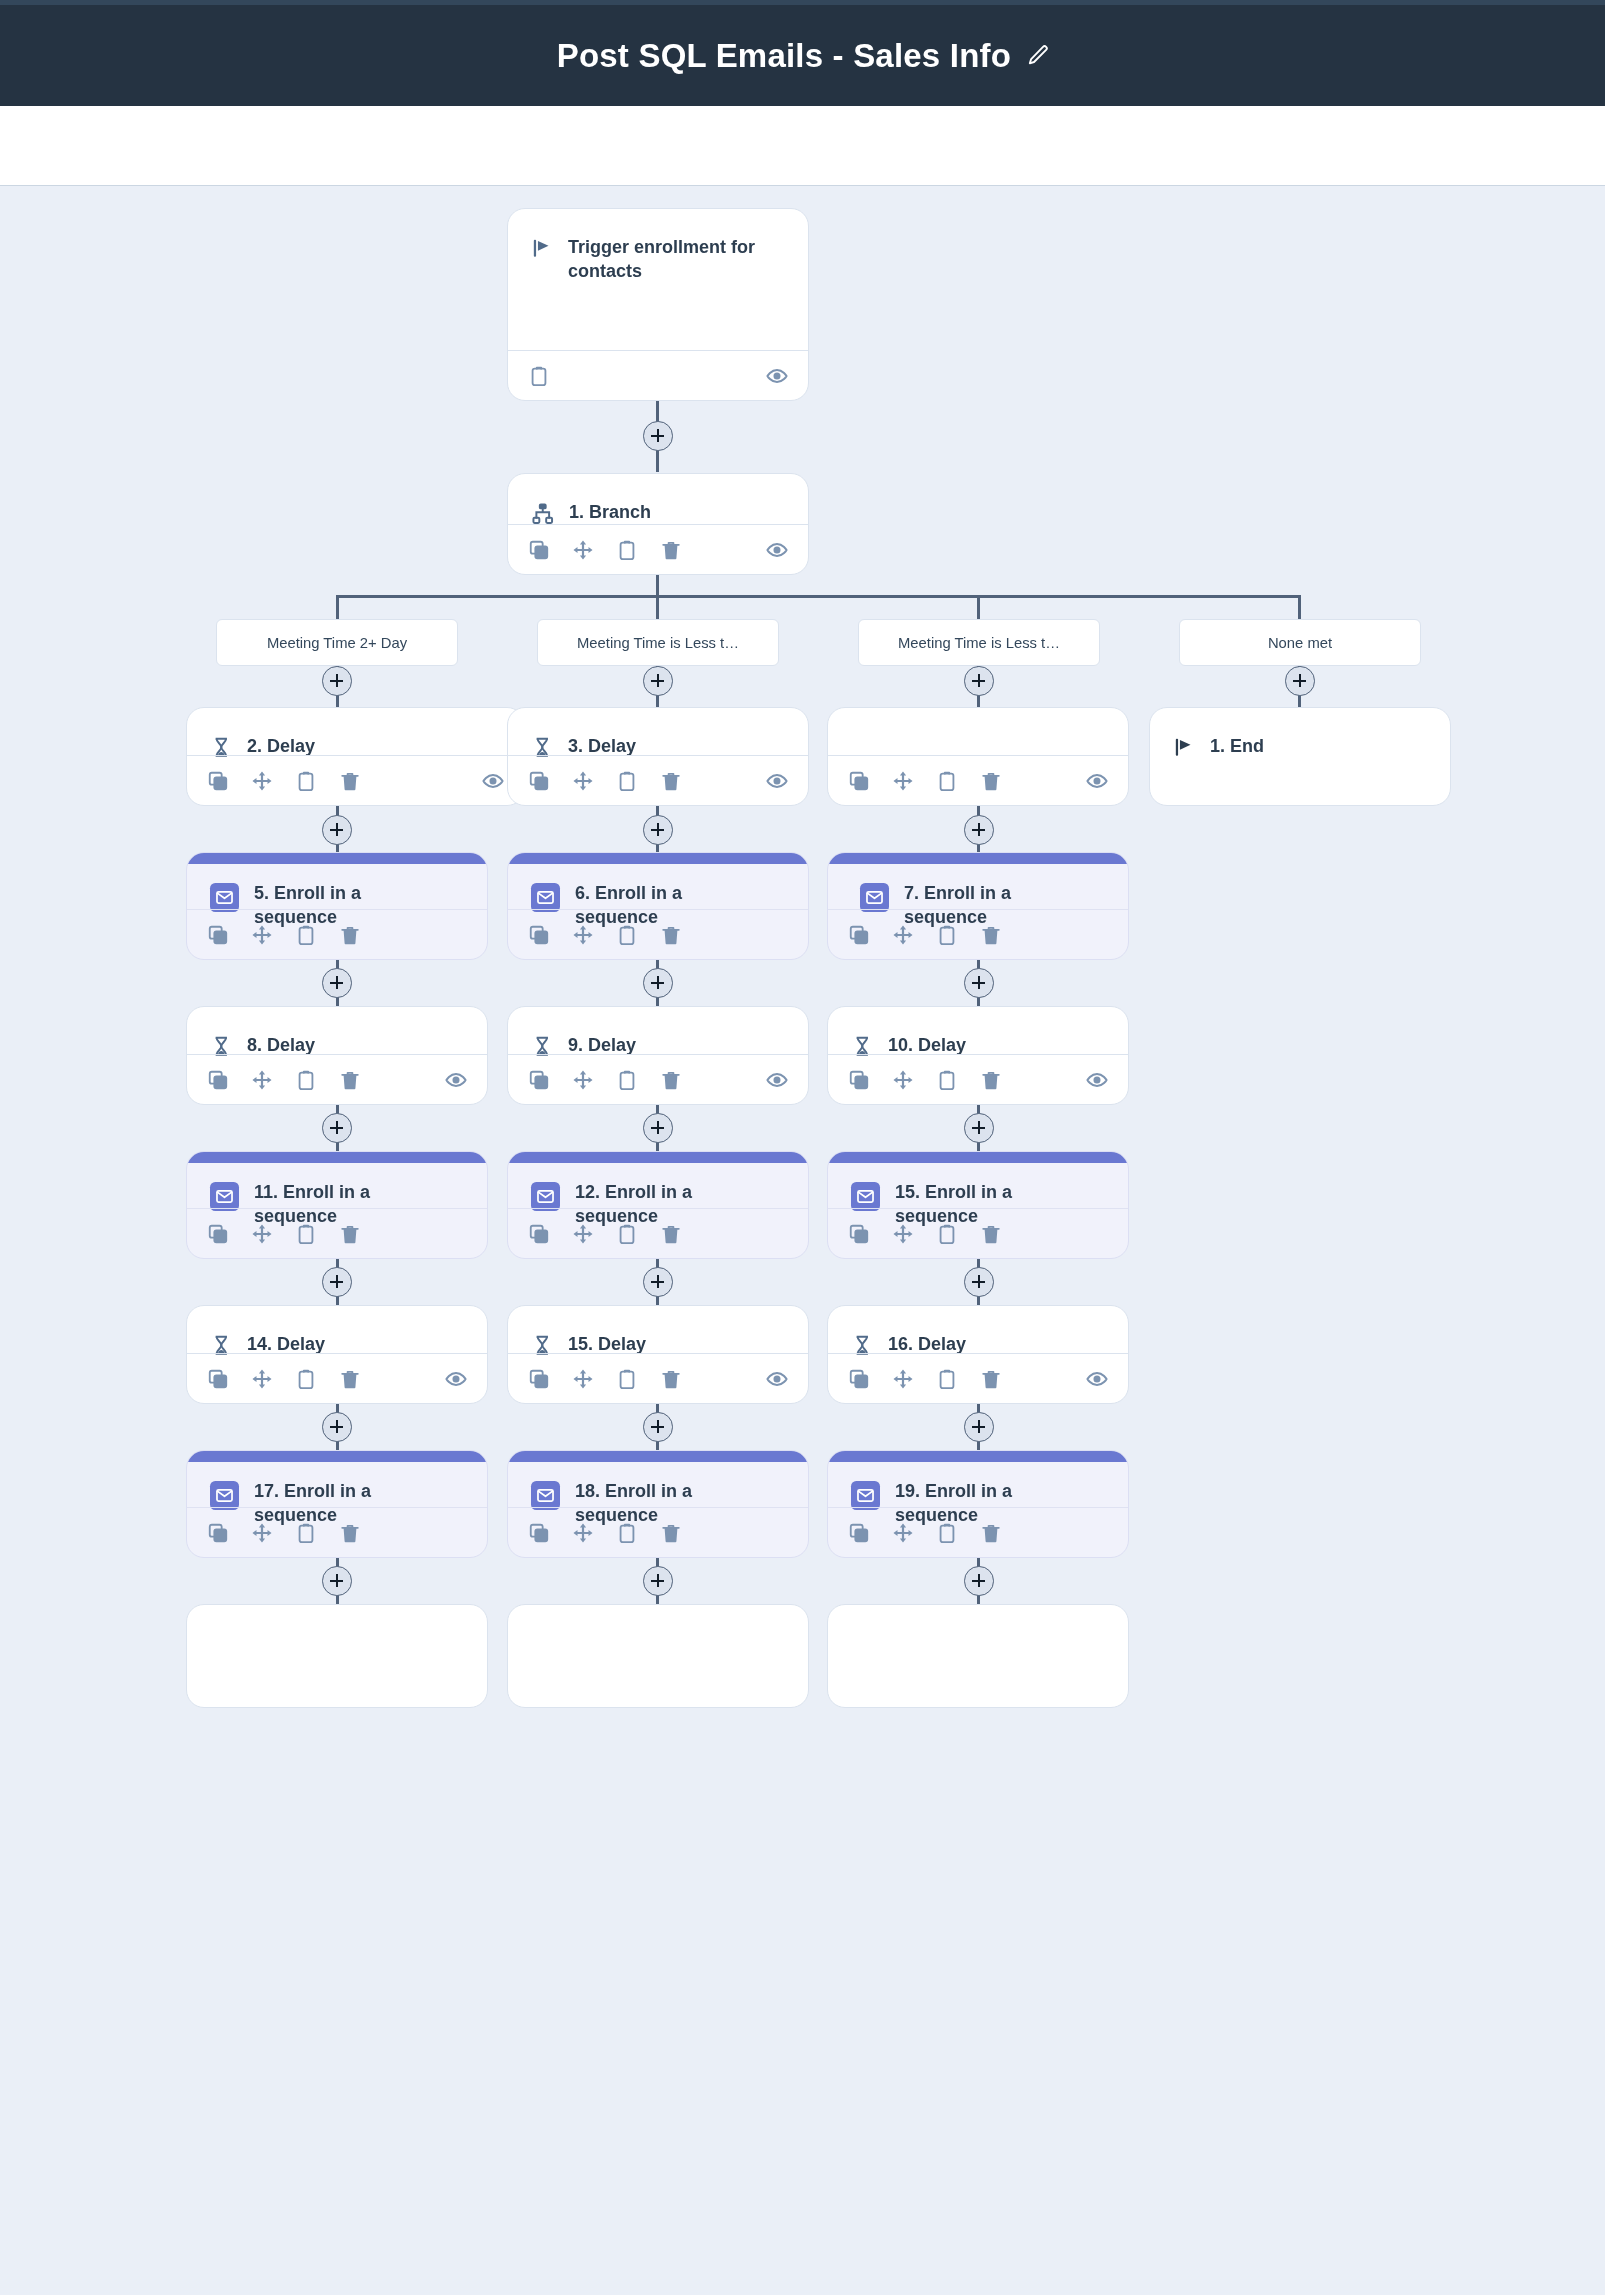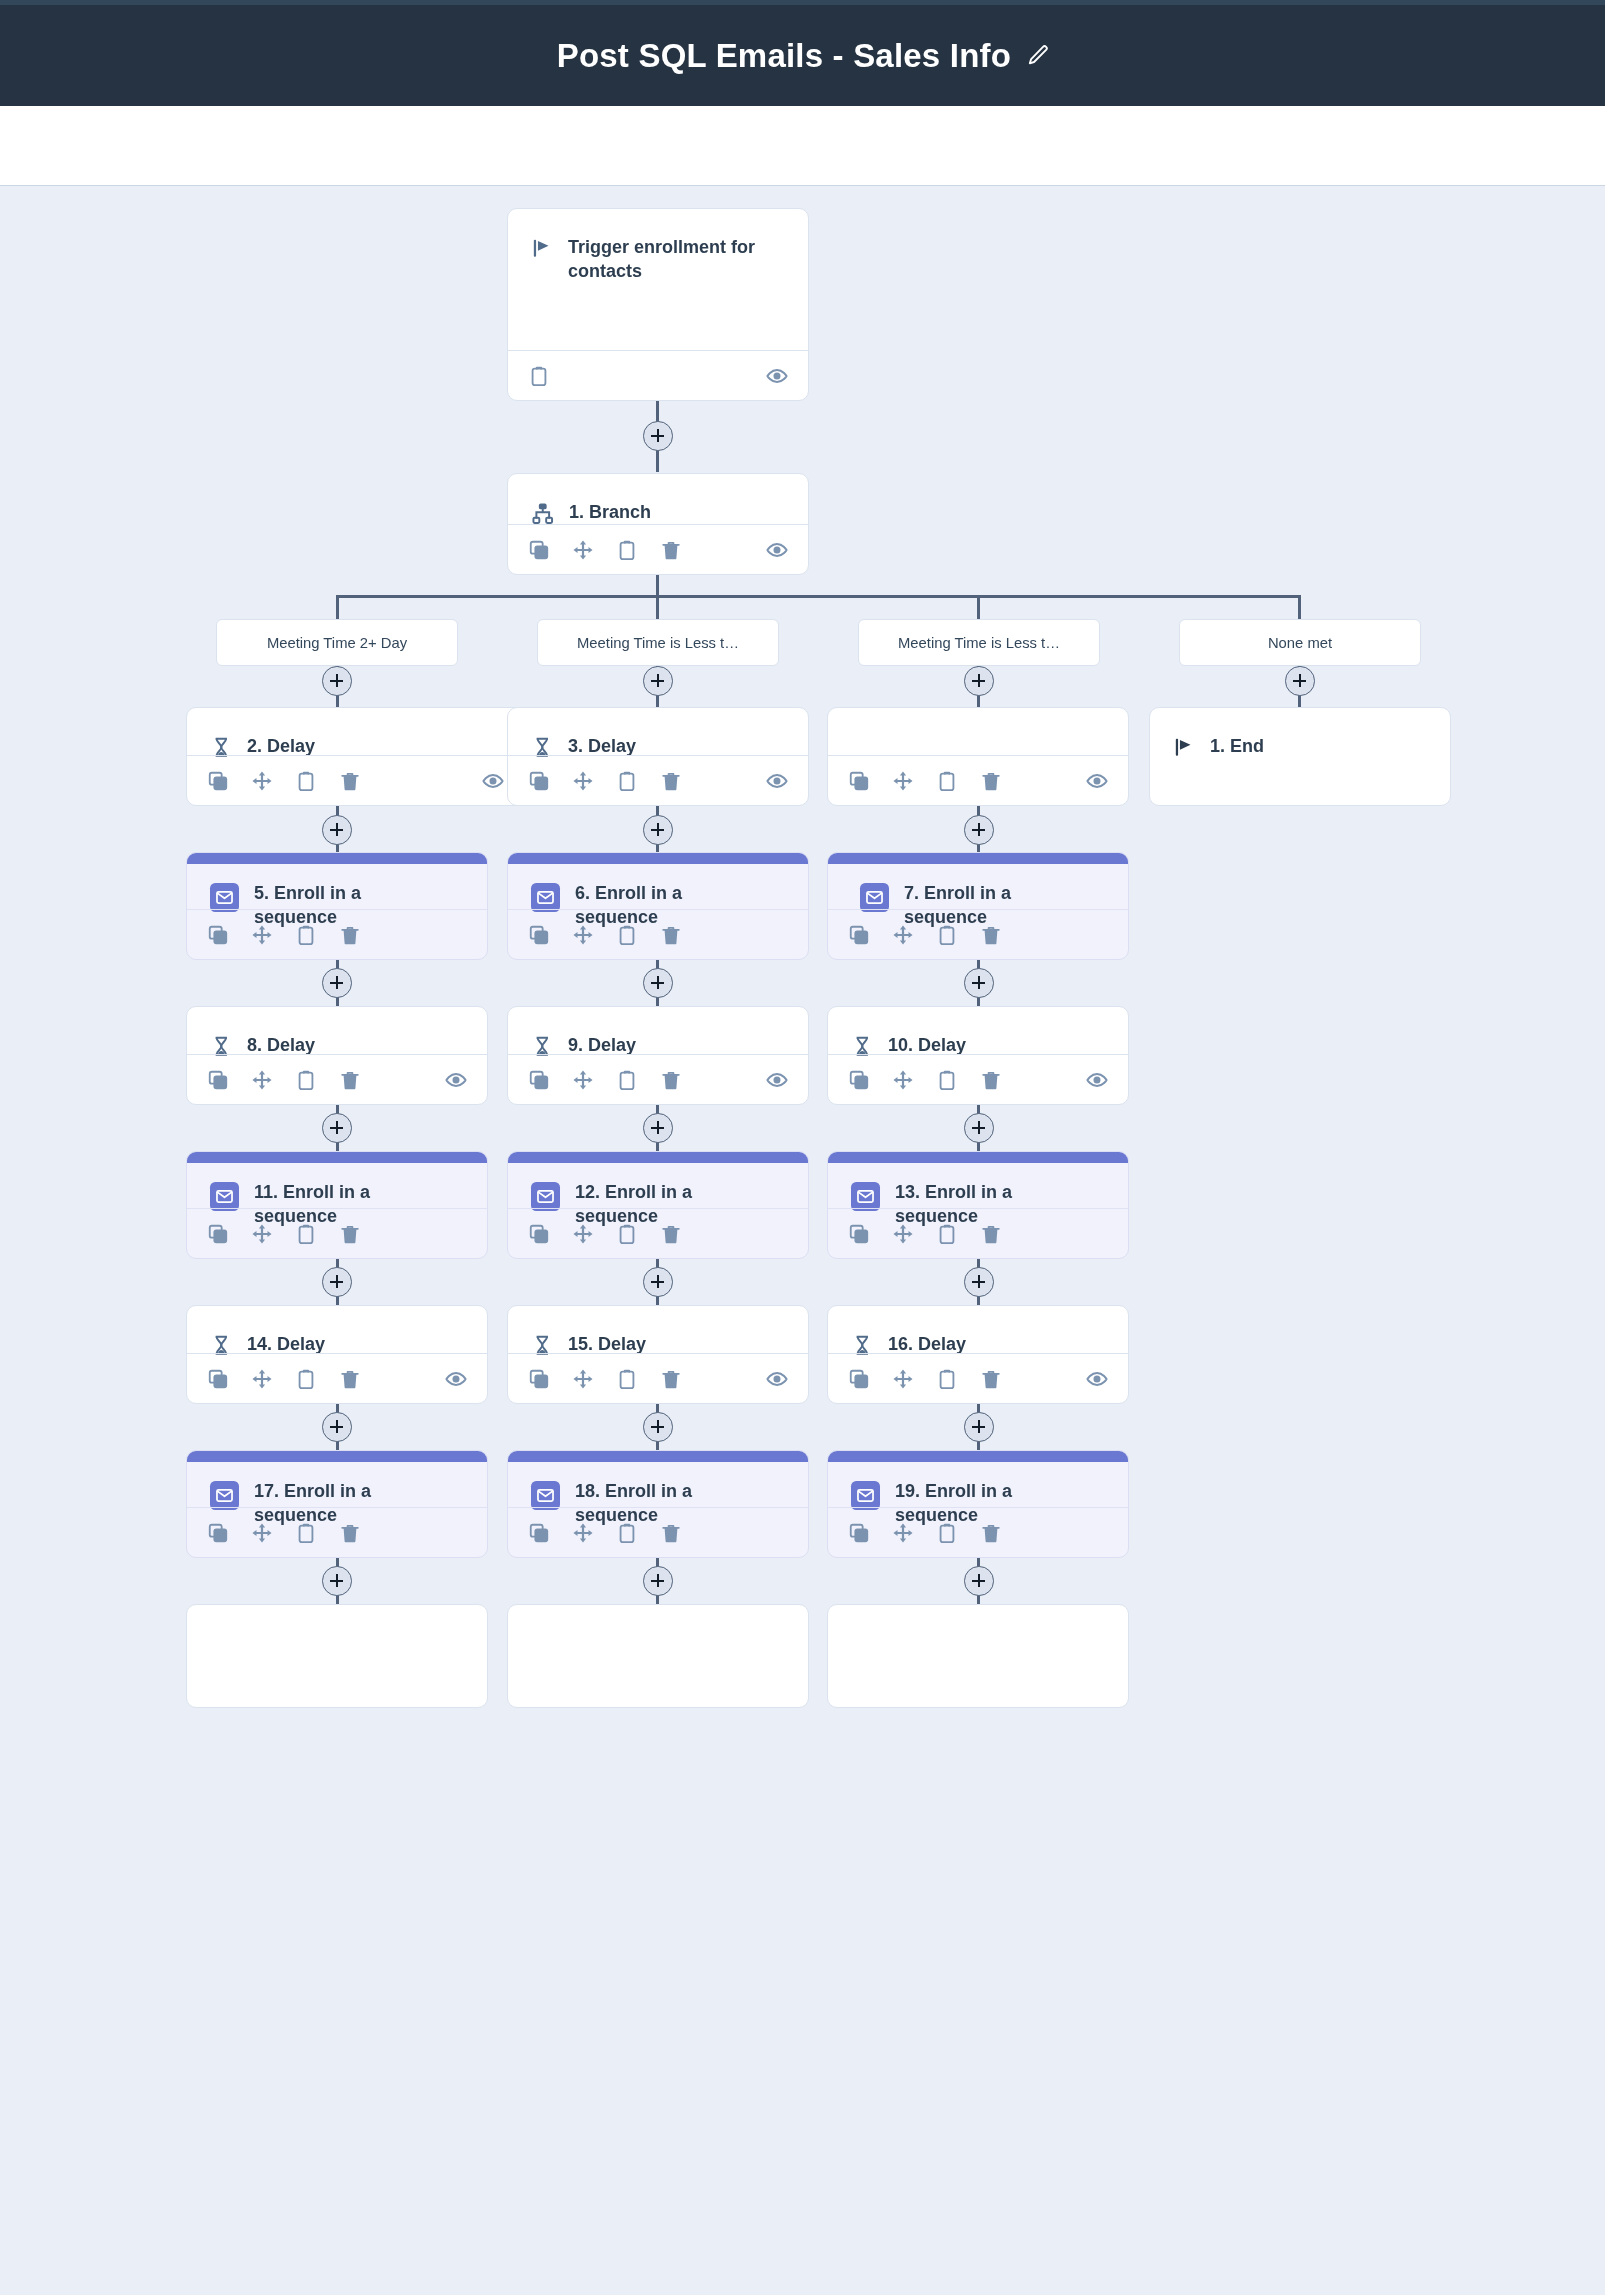--- a/index.html
+++ b/index.html
@@ -76,21 +76,21 @@
     background: #111c28;
   }
   .plusnode::before { width: 13px; height: 2.2px; }
   .plusnode::after  { width: 2.2px; height: 13px; }
 
   
   .card {
     position: absolute;
     background: #ffffff;
     border: 1.3px solid #dbe3ee;
-    border-radius: 10px;
+    border-radius: 18px;
     z-index: 3;
     overflow: hidden;
   }
   .card-body {
     display: flex;
     align-items: flex-start;
     gap: 14.8px;
     padding: 26px 22.6px 19px 22.6px;
   }
   .card-title {
@@ -952,21 +952,21 @@
     <div class="vline" style="left: 977px; top: 942px; height: 24px;"></div>
     <div class="card seq" style="left: 827px; top: 965px; width: 302px; height: 108px;">
       <div class="seq-bar"></div>
       <div class="card-body">
         <div class="seq-badge">
           <svg width="19" height="19" viewBox="0 0 24 24" fill="none" stroke="#ffffff" stroke-width="2.2" stroke-linecap="round" stroke-linejoin="round">
     <rect x="2.5" y="5" width="19" height="14" rx="2"></rect>
     <path d="M3 6.5 12 13l9-6.5"></path>
           </svg>
         </div>
-        <div class="card-title" style="max-width: 195px;">13. Enroll in a sequence</div>
+        <div class="card-title" style="max-width: 195px;">15. Enroll in a sequence</div>
       </div>
       <div class="card-foot">
         <div class="ico">
           <svg width="22" height="22" viewBox="0 0 24 24" fill="none" stroke="#7c93b0" stroke-width="2">
     <rect x="3" y="3" width="13" height="13" rx="2.2"></rect>
     <rect x="8" y="8" width="13" height="13" rx="2.2" fill="#7c93b0" stroke="#7c93b0"></rect>
   </svg>
         </div>
         <div class="ico">
           <svg width="22" height="22" viewBox="0 0 24 24" fill="#7c93b0">

